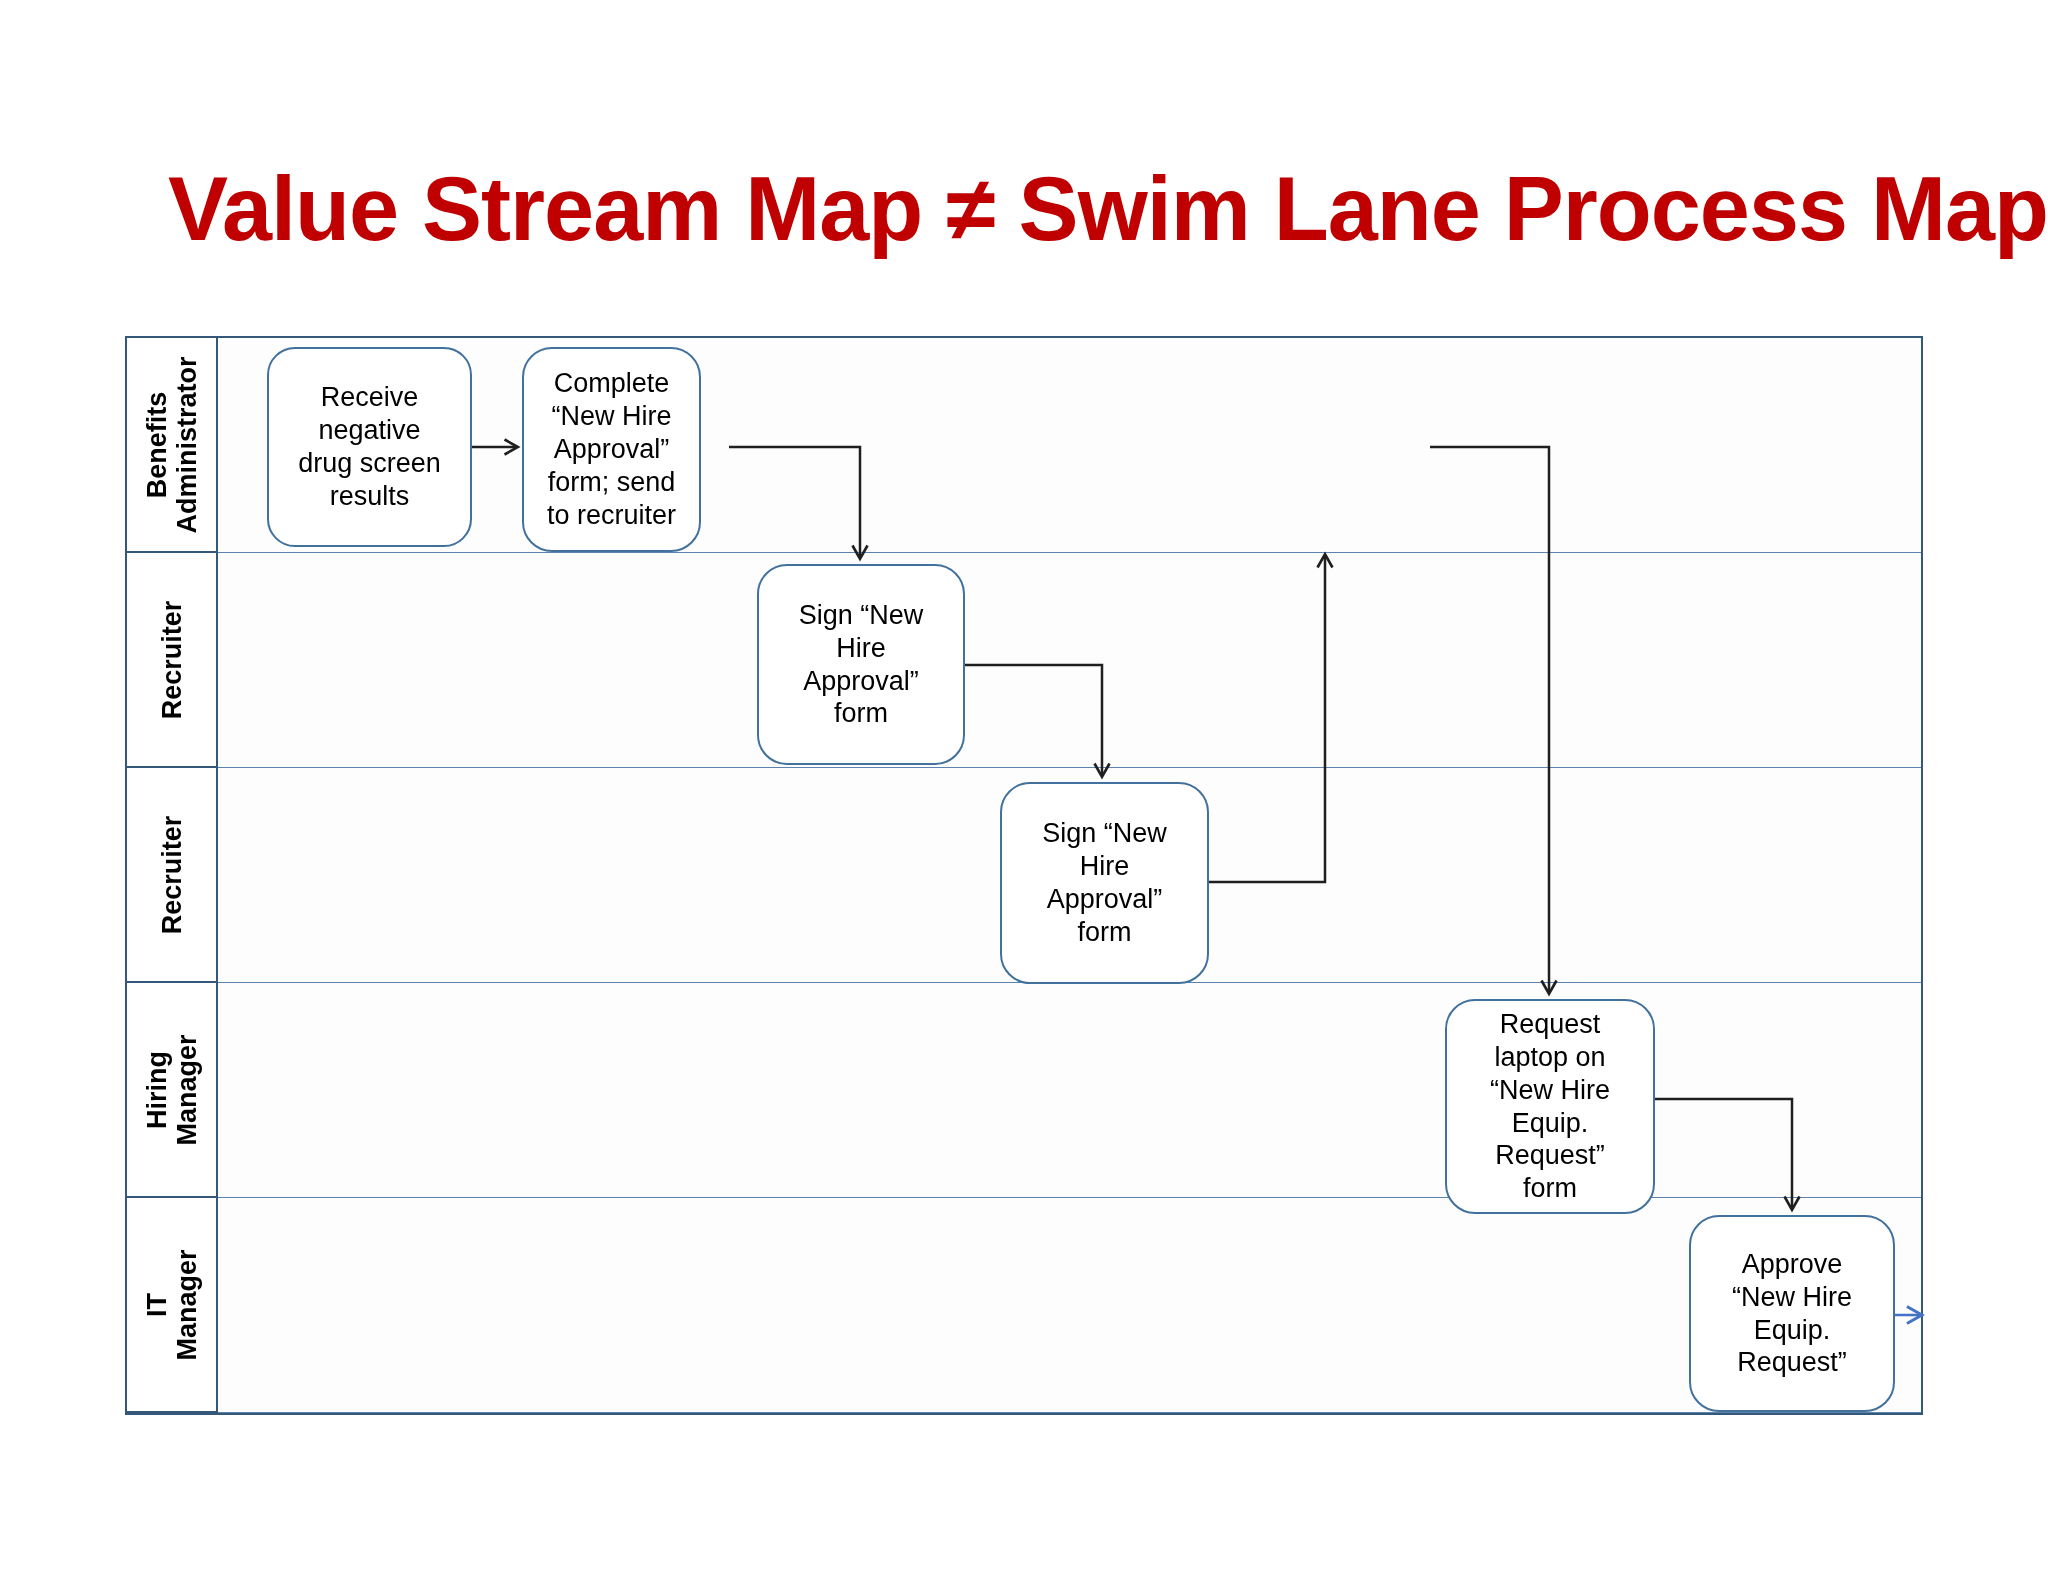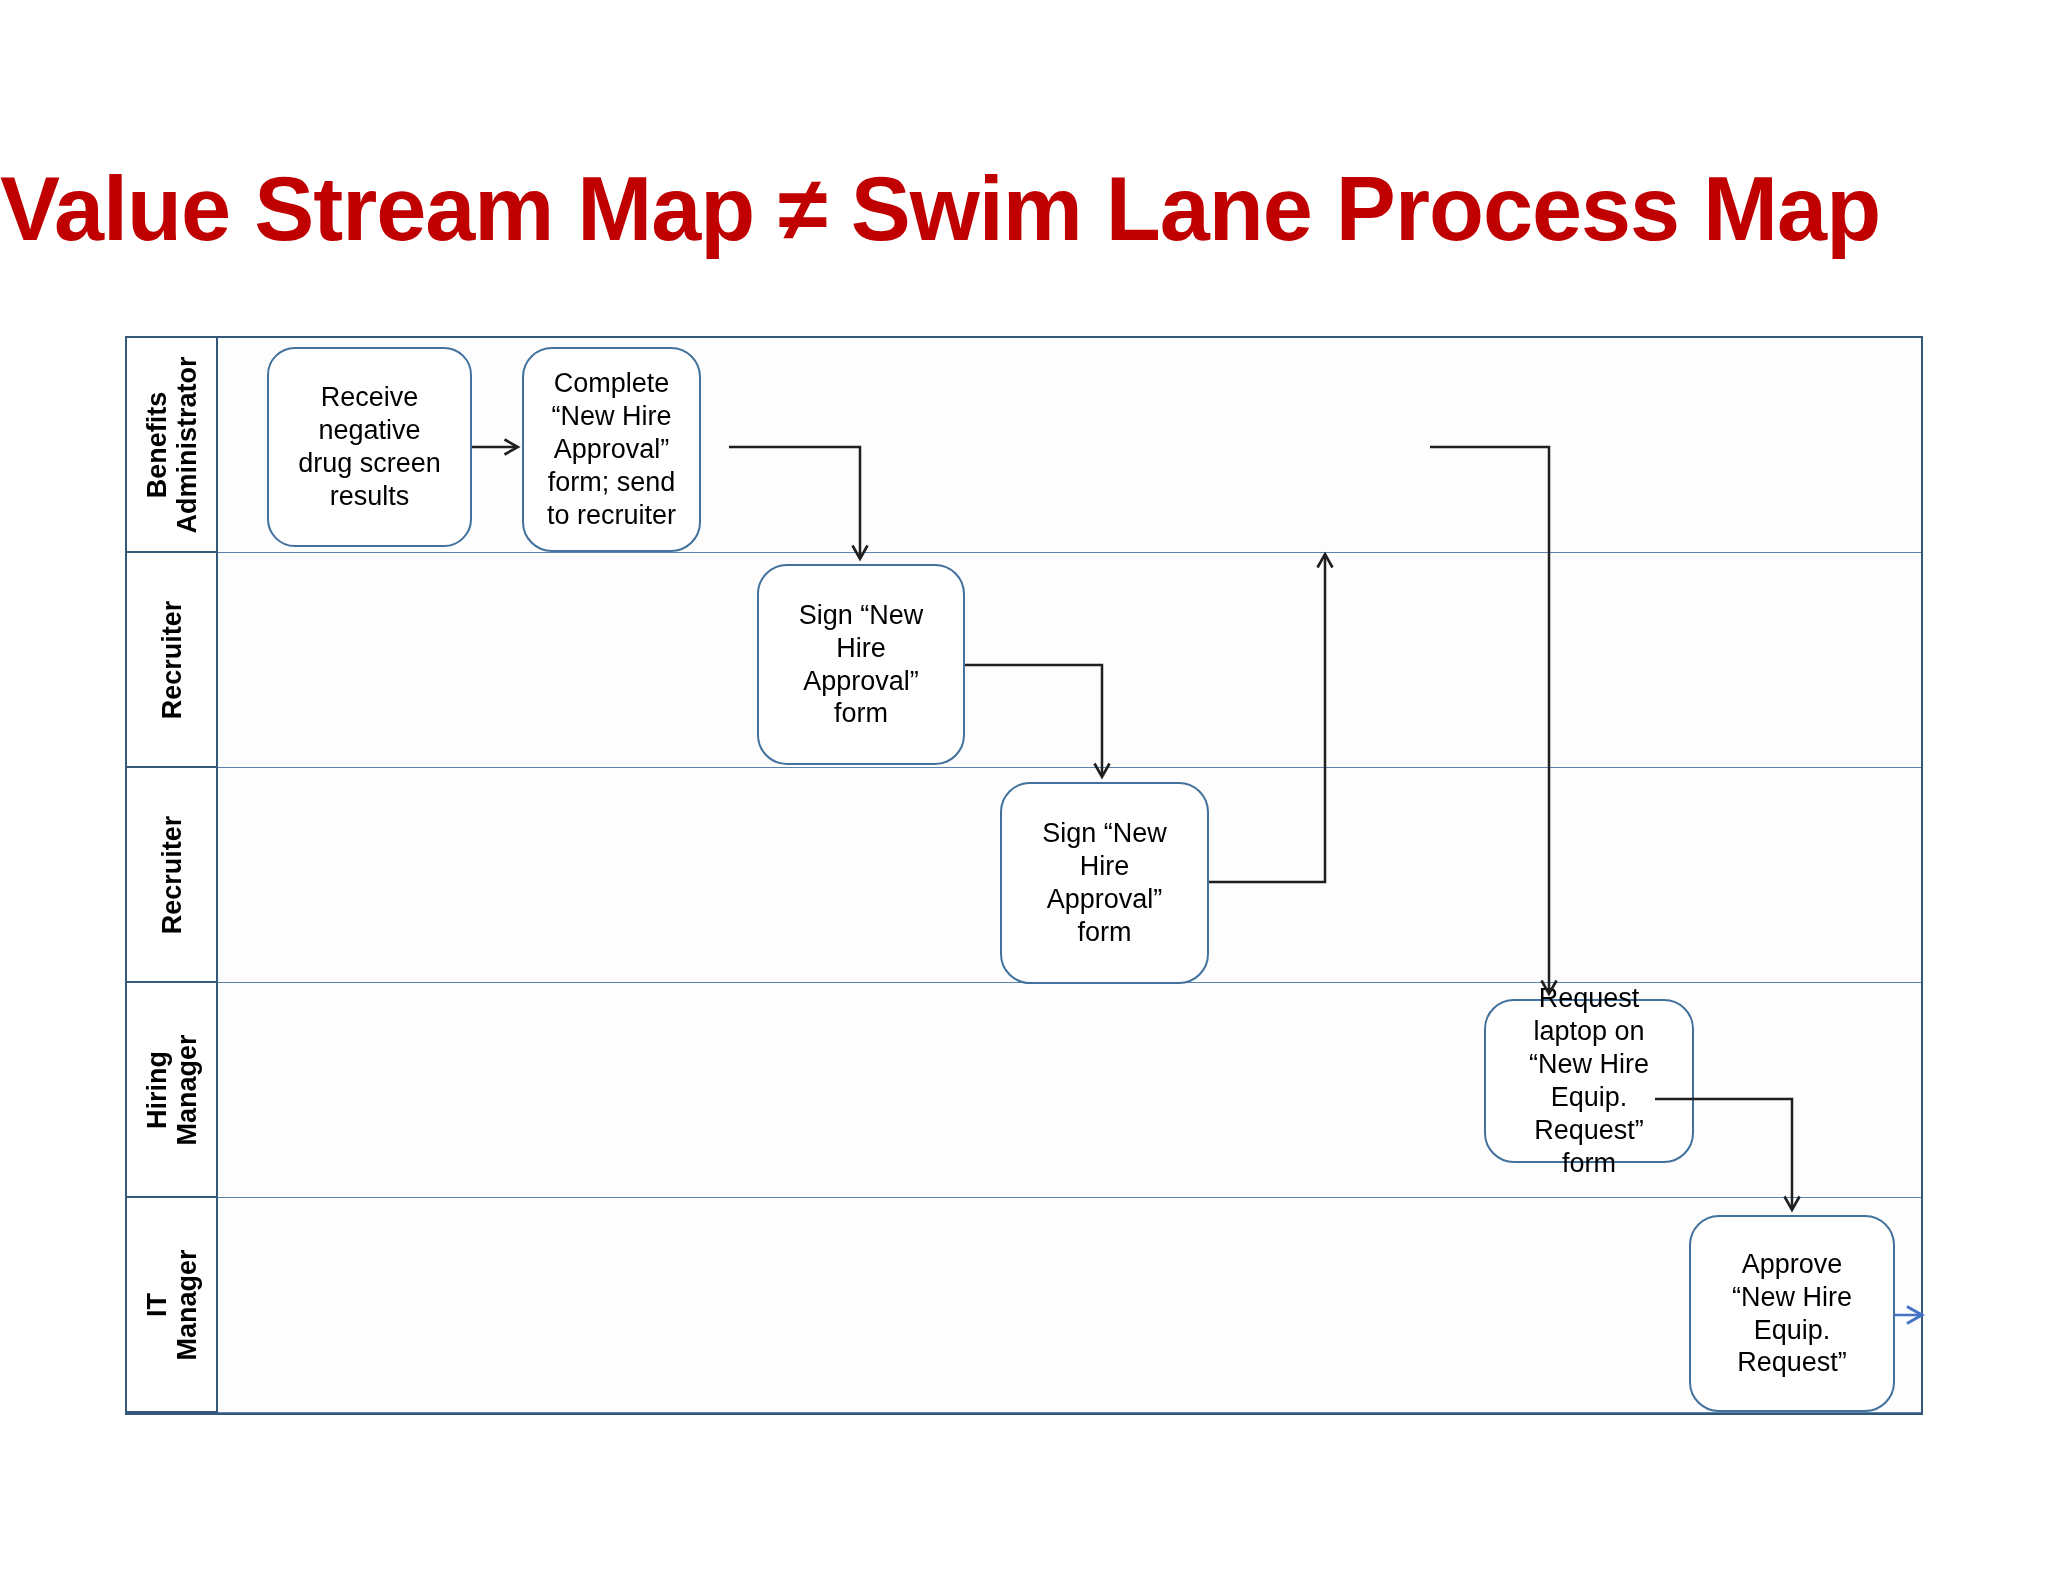--- a/index.html
+++ b/index.html
@@ -18,21 +18,21 @@
     position:relative;
     width:2048px;height:1582px;
     background:var(--background);
     font-family:"Liberation Sans", sans-serif;
     color:var(--text);
     overflow:hidden;
   }
   .title{
     position:absolute;
     top:160px;left:0;width:100%;
-    text-align:left;
+    text-align:right;
     font-size:90px;
     font-weight:bold;
     line-height:1.1;
     color:var(--title-color);
     letter-spacing:-1px;
   }
   .swimlane-table{
     position:absolute;
     left:125px;top:336px;
     width:1798px;height:1079px;
@@ -154,21 +154,21 @@
 form; send
 to recruiter</div>
       <div class="pbox" style="left:630px;top:226px;width:208px;height:201px;">Sign “New
 Hire
 Approval”
 form</div>
       <div class="pbox" style="left:873px;top:444px;width:209px;height:202px;">Sign “New
 Hire
 Approval”
 form</div>
-      <div class="pbox" style="left:1318px;top:661px;width:210px;height:164px;margin-left:39px;">Request
+      <div class="pbox" style="left:1318px;top:661px;width:210px;height:215px;">Request
 laptop on
 “New Hire
 Equip.
 Request”
 form</div>
       <div class="pbox" style="left:1562px;top:877px;width:206px;height:197px;">Approve
 “New Hire
 Equip.
 Request”</div>
     </div>

